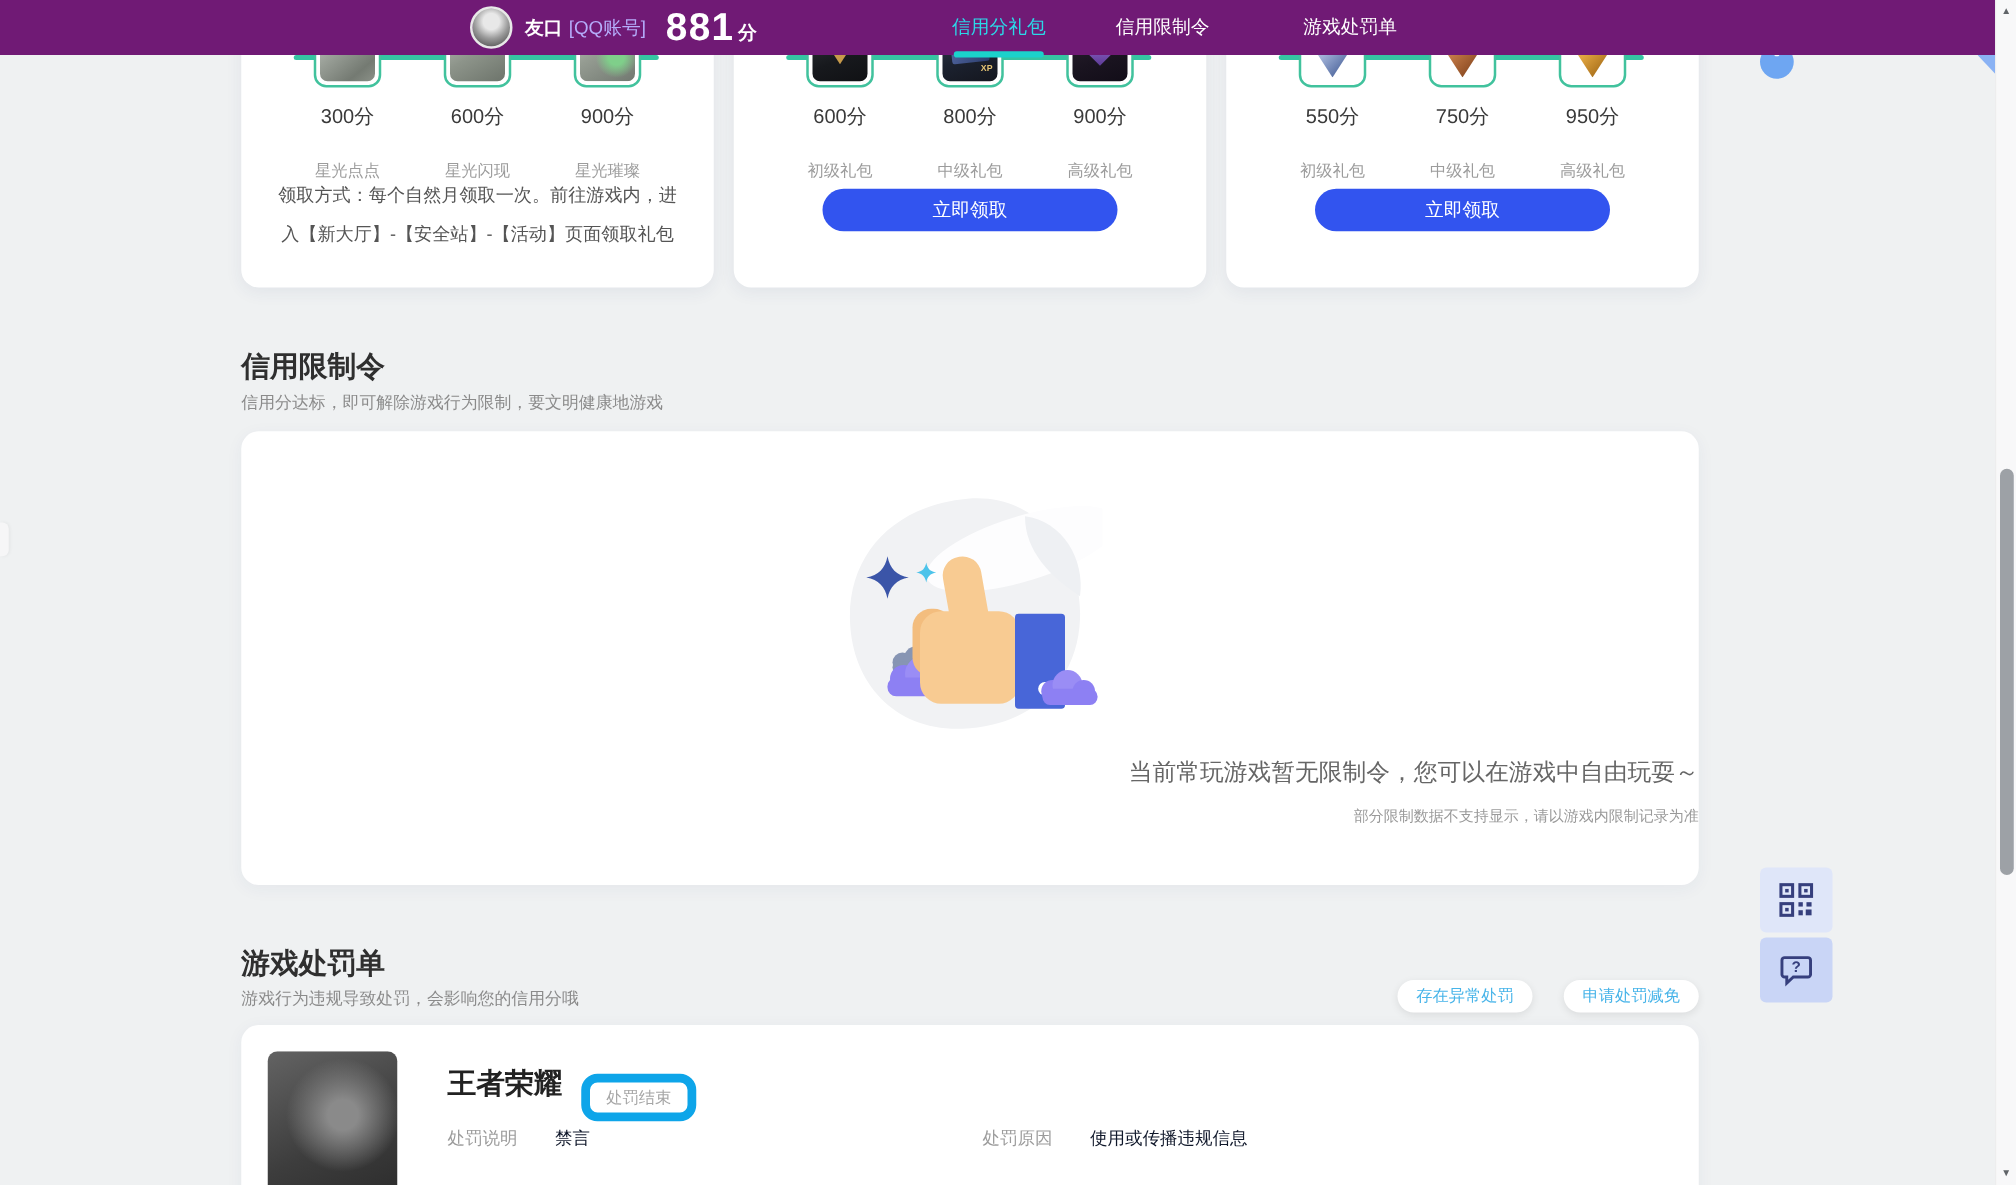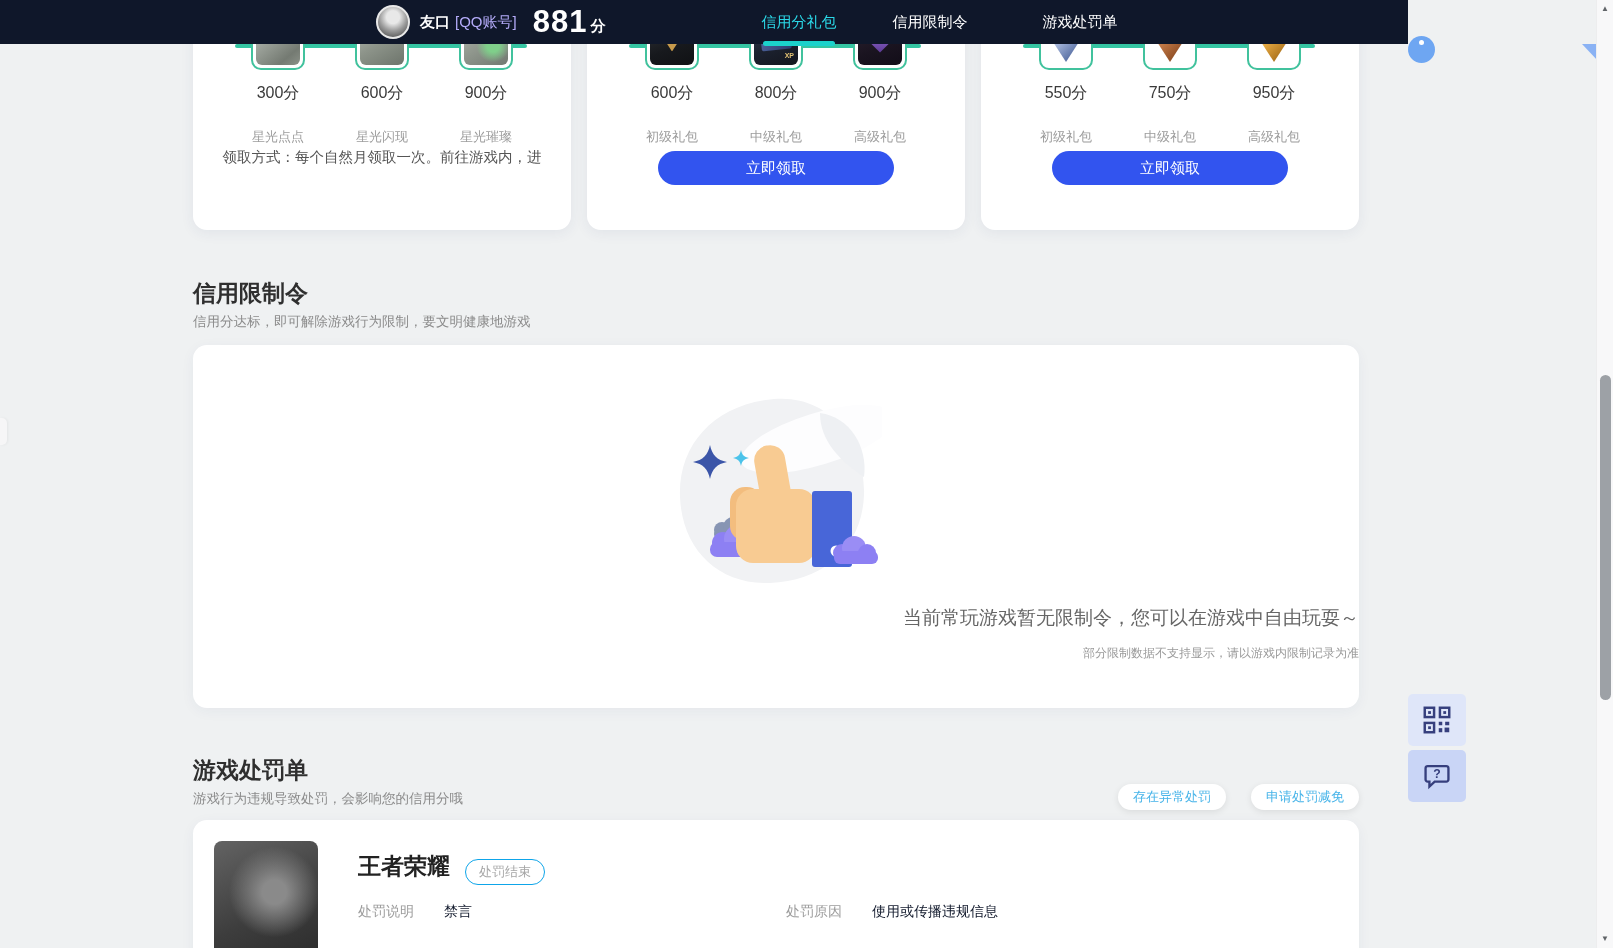--- a/index.html
+++ b/index.html
@@ -3,21 +3,21 @@
 <meta charset="utf-8">
 <style>
   html,body{margin:0;padding:0}
   body{
     position:relative;width:1613px;height:948px;overflow:hidden;
     background:#eff1f2;font-family:"Liberation Sans","DejaVu Sans",sans-serif;
     -webkit-font-smoothing:antialiased;
   }
 
   
-  .nav{position:absolute;left:0;top:0;width:1408px;height:44px;background:#0f172a;z-index:50}
+  .nav{position:absolute;left:0;top:0;width:1596px;height:44px;background:#701a75;z-index:50}
   .nav-user{position:absolute;left:376px;top:0;height:44px;display:flex;align-items:center;color:#fff}
   .avatar{width:34px;height:34px;border-radius:50%;box-sizing:border-box;border:2px solid #e8e8e8;
     background:radial-gradient(circle at 50% 34%,#e8e8e8 0 26%,#9a9a9a 55%,#4f4f4f 90%);}
   .nav-name{font-size:15px;margin-left:10px;font-weight:bold}
   .nav-tag{font-size:15px;color:#b5acfa;margin-left:5px}
   .nav-score{font-size:31px;font-weight:bold;margin-left:16px;letter-spacing:1px}
   .nav-score-unit{font-size:15px;font-weight:bold;margin-left:3px;margin-top:9px}
   .nav-tab{position:absolute;top:0;height:44px;line-height:44px;width:80px;text-align:center;
     font-size:15px;color:#fff;cursor:pointer}
   .nav-tab.active{color:#2bd9e8}
@@ -77,21 +77,21 @@
     border-radius:14px;font-size:13px;color:#47b4e9;box-shadow:0 2px 7px rgba(0,0,0,.09);cursor:pointer;z-index:2}
   .badge-abnormal{right:387px}
   .badge-apply{right:254px}
   .pen-card{position:absolute;left:193px;top:820px;width:1166px;height:210px;background:#fff;
     border-radius:14px 14px 0 0;box-shadow:0 3px 14px rgba(40,60,120,.05)}
   .pen-thumb{position:absolute;left:21px;top:21px;width:104px;height:170px;border-radius:8px;
     background:radial-gradient(circle at 58% 30%,#8a8a8a 0 9%,rgba(0,0,0,0) 34%),
       linear-gradient(155deg,#636363 0%,#3d3d3d 45%,#1f1f1f 100%)}
   .pen-title{position:absolute;left:165px;top:31px;font-size:23px;font-weight:bold;color:#222}
   .pen-status{position:absolute;left:272px;top:39px;height:24px;line-height:24px;padding:0 13px;
-    border:1px solid #0ea5e9;border-radius:13px;font-size:13px;color:#a6a6a6}
+    border:7px solid #0ea5e9;border-radius:13px;font-size:13px;color:#a6a6a6}
   .pen-label{font-size:14px;color:#9c9c9c}
   .pen-value{font-size:14px;color:#0f172a;margin-left:30px}
   .pen-row-desc{position:absolute;left:165px;top:82px}
   .pen-row-reason{position:absolute;left:593px;top:82px}
 
   
   .circle-btn{position:absolute;left:1408px;top:36px;width:27px;height:27px;border-radius:50%;
     background:#6ea6f2;z-index:40;cursor:pointer}
   .circle-btn::after{content:"";position:absolute;left:11px;top:4px;width:5px;height:5px;
     border-radius:50%;background:#fff}
@@ -150,20 +150,21 @@
     <div class="gift-item">
       <div class="gift-box">
           <div class="gift-art art-g3"></div>
         </div>
       <div class="gift-score">900分</div>
       <div class="gift-name">星光璀璨</div>
     </div>
   </div>
   <div class="gift-note">
     <div>领取方式：每个自然月领取一次。前往游戏内，进</div>
+    <div>入【新大厅】-【安全站】-【活动】页面领取礼包</div>
   </div>
 </div>
 
 <div class="gift-card card-2">
   <div class="track"></div>
   <div class="items-row">
     <div class="gift-item">
       <div class="gift-box">
           <div class="gift-art art-d1"></div>
         </div>

